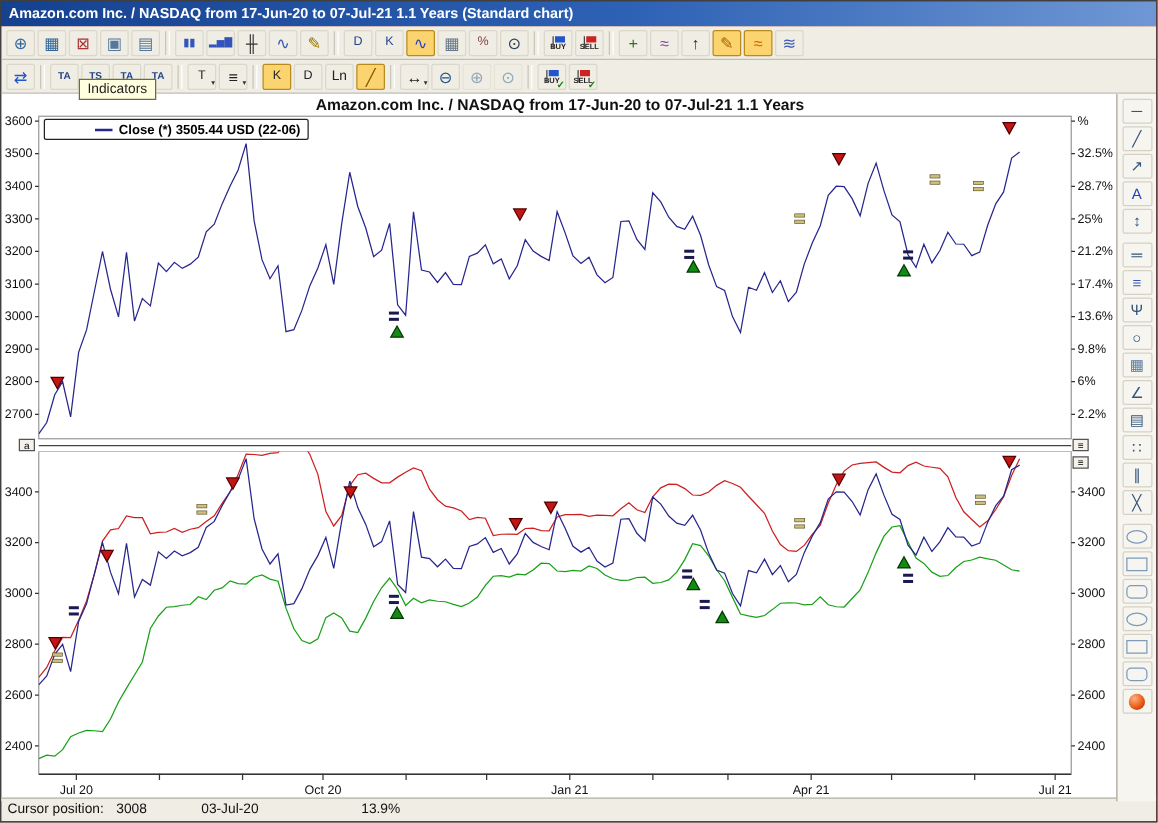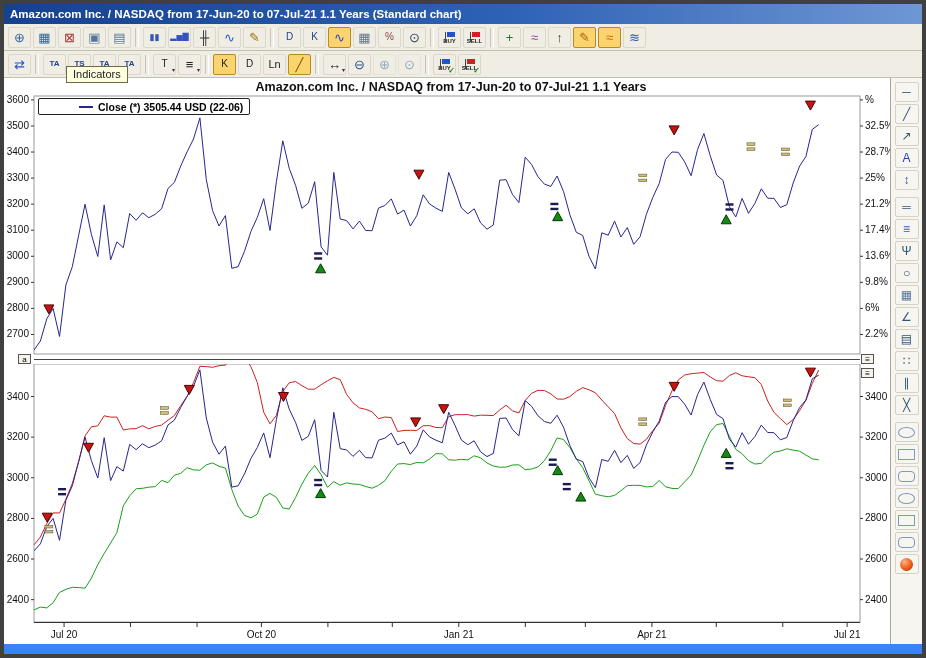--- a/index.html
+++ b/index.html
@@ -1,16 +1,16 @@
 <!DOCTYPE html>
 <html><head>
 <meta charset="utf-8">
 <style>
   html,body{margin:0;padding:0;background:#8a8a8a;font-family:"Liberation Sans",sans-serif;}
-  .window{position:relative;width:926px;height:658px;background:#3b82f6;border:4px solid #404040;box-sizing:border-box;overflow:hidden;}
+  .window{position:relative;width:926px;height:658px;background:#7f1d1d;border:1px solid #404040;box-sizing:border-box;overflow:hidden;}
   .titlebar{position:absolute;top:0;left:0;right:0;height:20px;background:linear-gradient(to right,#15418f,#2e62b5 55%,#6f97d4);color:#fff;font-size:11.5px;font-weight:bold;line-height:20px;padding-left:6px;box-sizing:border-box;}
   .toolbar{position:absolute;left:0;right:0;background:#efede4;border-bottom:1px solid #c2beb2;display:flex;align-items:center;padding:1px 3px;box-sizing:border-box;}
   #toolbar1{top:20px;height:27px;}
   #toolbar2{top:47px;height:27px;}
   .btn{width:23px;height:21px;margin:0 1px;display:flex;align-items:center;justify-content:center;background:#efede4;border:1px solid #dbd7cb;border-radius:2px;font-size:13px;line-height:1;cursor:default;position:relative;box-sizing:border-box;}
   .btn.sel{background:#fbd36f;border:1px solid #b98b1f;}
   .btn.dis{opacity:.45;}
   .btn .g{pointer-events:none;}
   .sep{width:2px;height:19px;margin:0 3px;border-left:1px solid #c9c5b9;border-right:1px solid #ffffff;}
   .flagbtn{flex-direction:column;}
@@ -428,13 +428,19 @@
         <span class="shape-rect"></span>
       </div>
       <div class="tool">
         <span class="shape-roundrect"></span>
       </div>
       <div class="tool">
         <span class="shape-sphere"></span>
       </div>
     </div>
 
+  <div class="statusbar">
+    <span id="sb-cursor-label">Cursor position:</span>
+    <span id="sb-cursor-value">3008</span>
+    <span id="sb-date">03-Jul-20</span>
+    <span id="sb-pct">13.9%</span>
+  </div>
 </div>
 
 </body></html>

